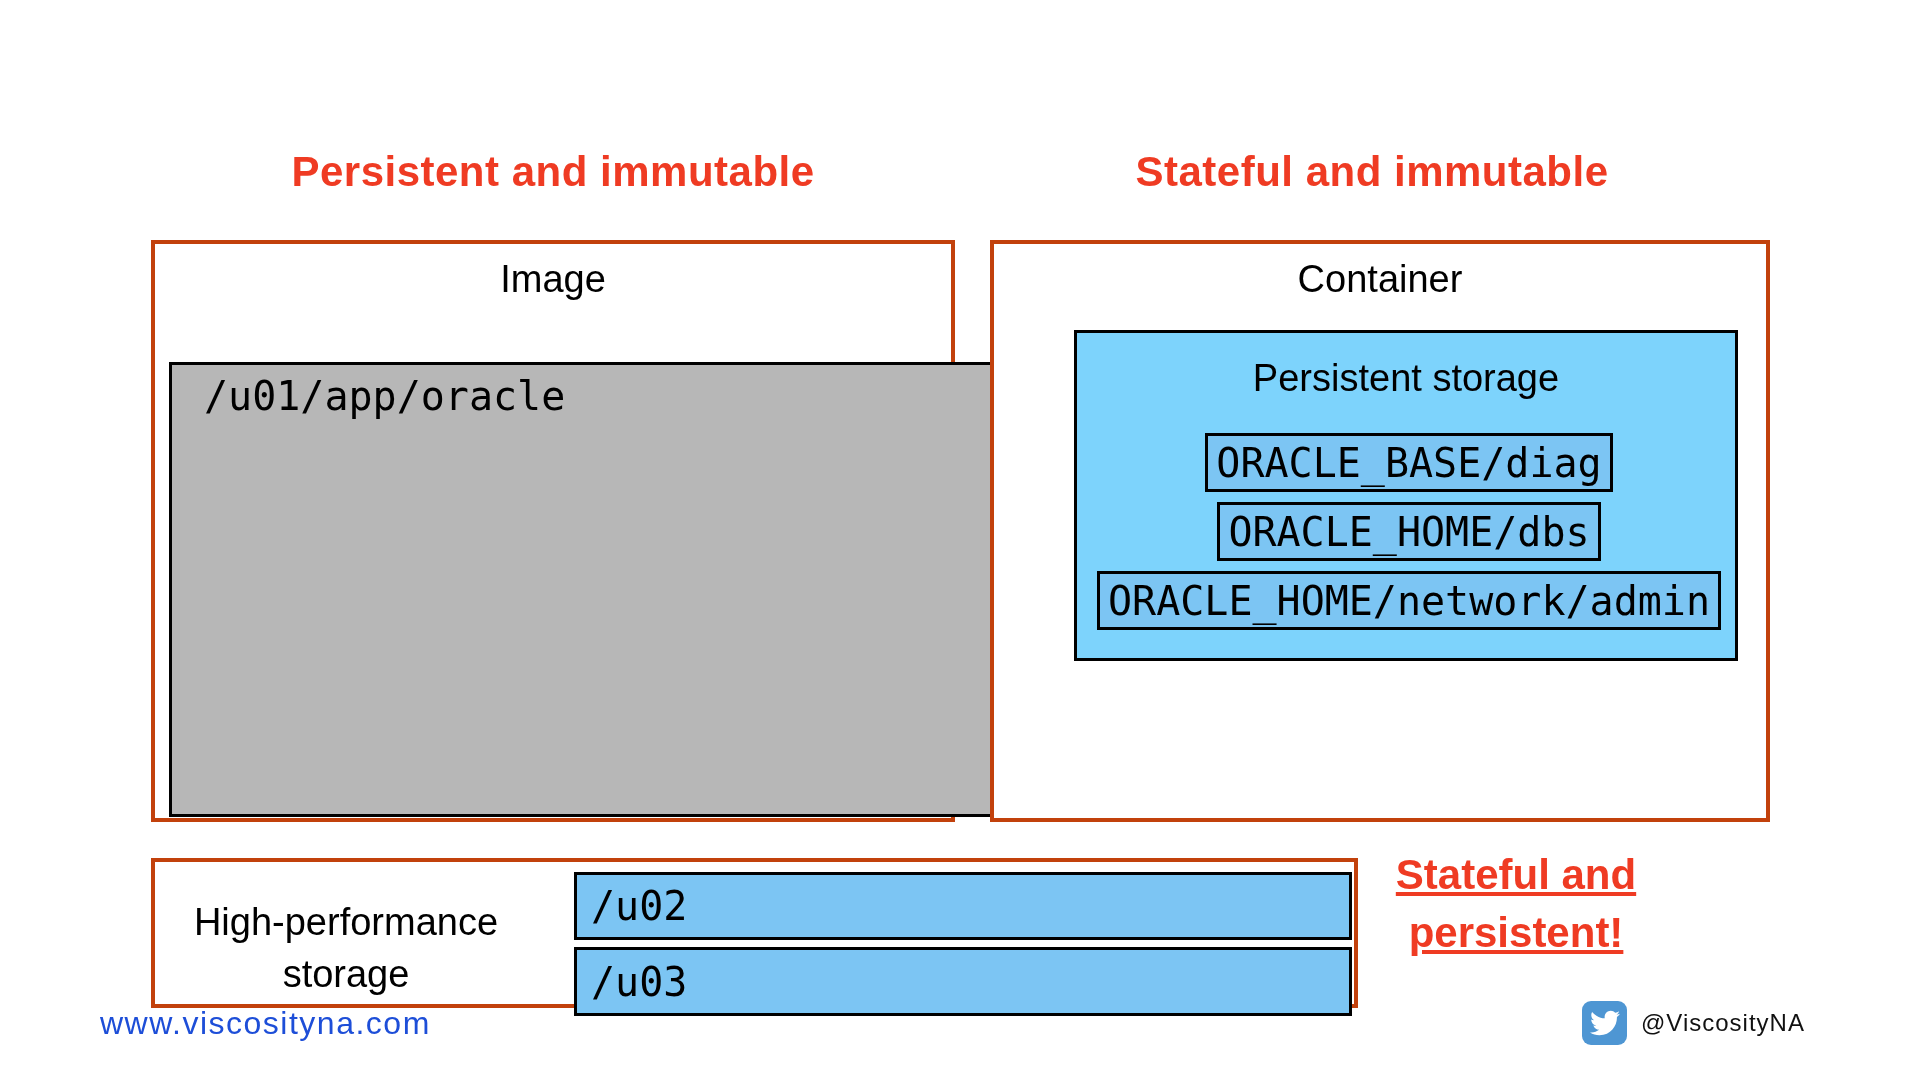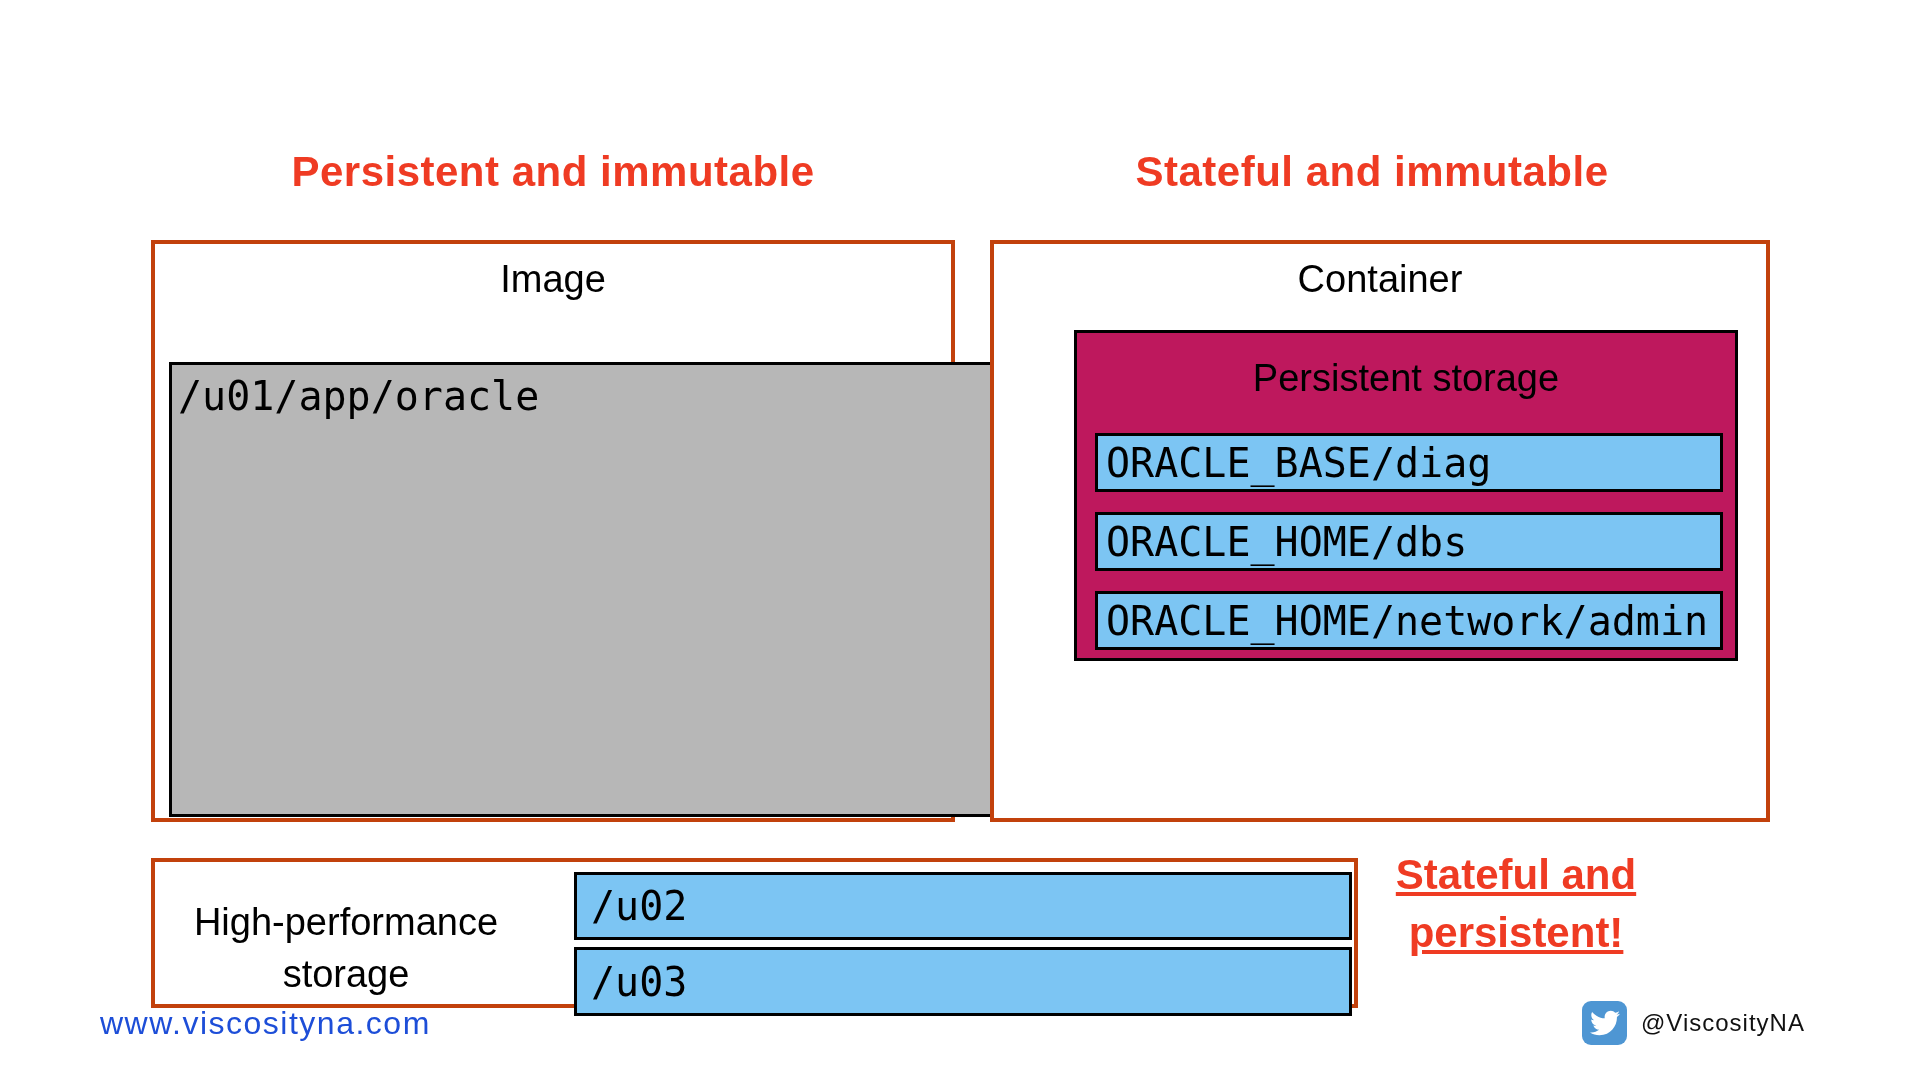--- a/index.html
+++ b/index.html
@@ -19,31 +19,31 @@
   .panel-container{left:990px;top:204px;width:780px;height:582px;}
   .panel-storage{left:151px;top:822px;width:1207px;height:150px;}
 
   .panel-title{font-size:38px;text-align:center;padding-top:14px;color:#000;}
 
   .mono{font-family:"DejaVu Sans Mono","Liberation Mono",monospace;font-size:40px;color:#000;}
 
   .gray-box{
     position:absolute;left:14px;top:118px;width:896px;height:455px;
     background:#B7B7B7;border:3px solid #000;box-sizing:border-box;
-    padding:8px 6px;
+    padding:8px 32px;
   }
 
   .persistent-box{
     position:absolute;left:80px;top:86px;width:664px;height:331px;
-    border:3px solid #000;box-sizing:border-box;background:#be185d;
+    border:3px solid #000;box-sizing:border-box;background:#7dd3fc;
   }
   .persistent-title{padding-top:24px;}
   .volumes{
     position:absolute;left:18px;top:100px;width:628px;
-    display:flex;flex-direction:column;gap:20px;
+    display:flex;flex-direction:column;gap:10px;align-items:center;
   }
   .blue-box{
     background:#7CC5F3;border:3px solid #000;box-sizing:border-box;
     display:flex;align-items:center;
   }
   .volumes .blue-box{height:59px;padding:0 8px;}
 
   .storage-label{
     position:absolute;left:0;top:34px;width:382px;
     font-size:38px;line-height:52px;text-align:center;color:#000;

